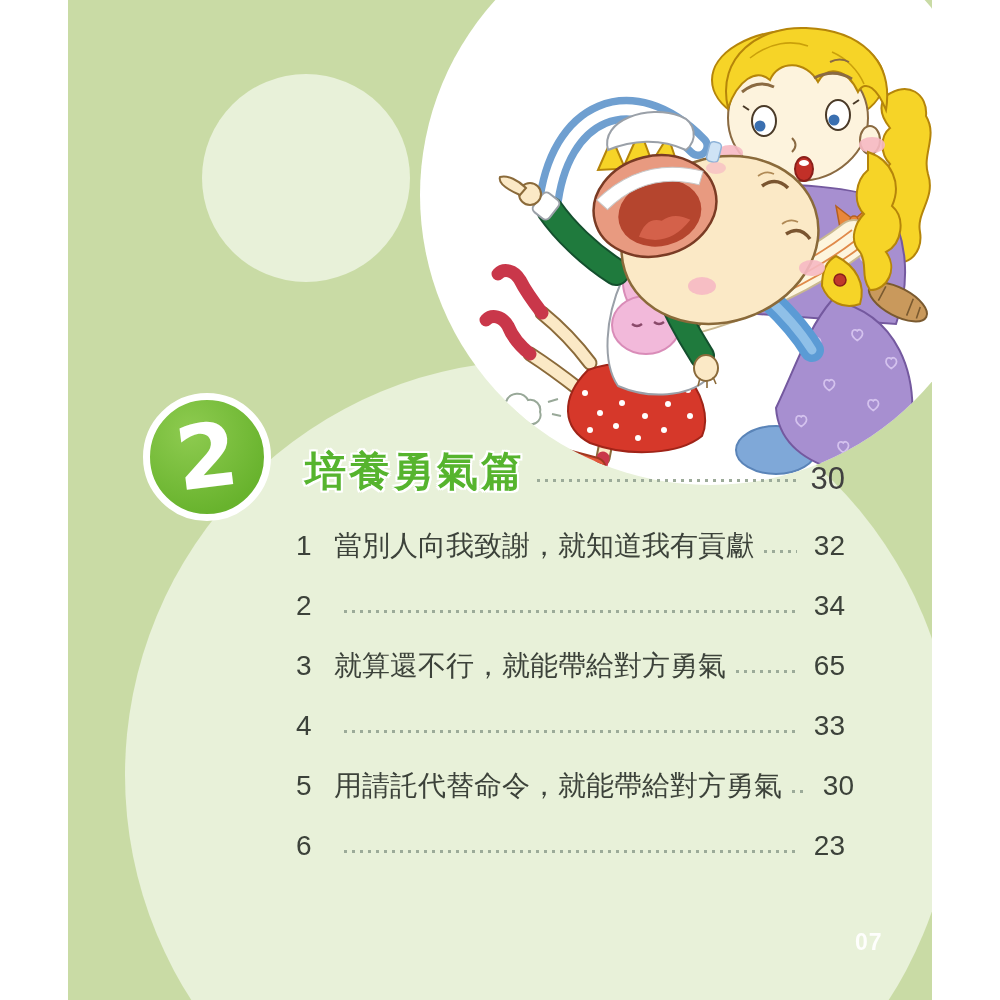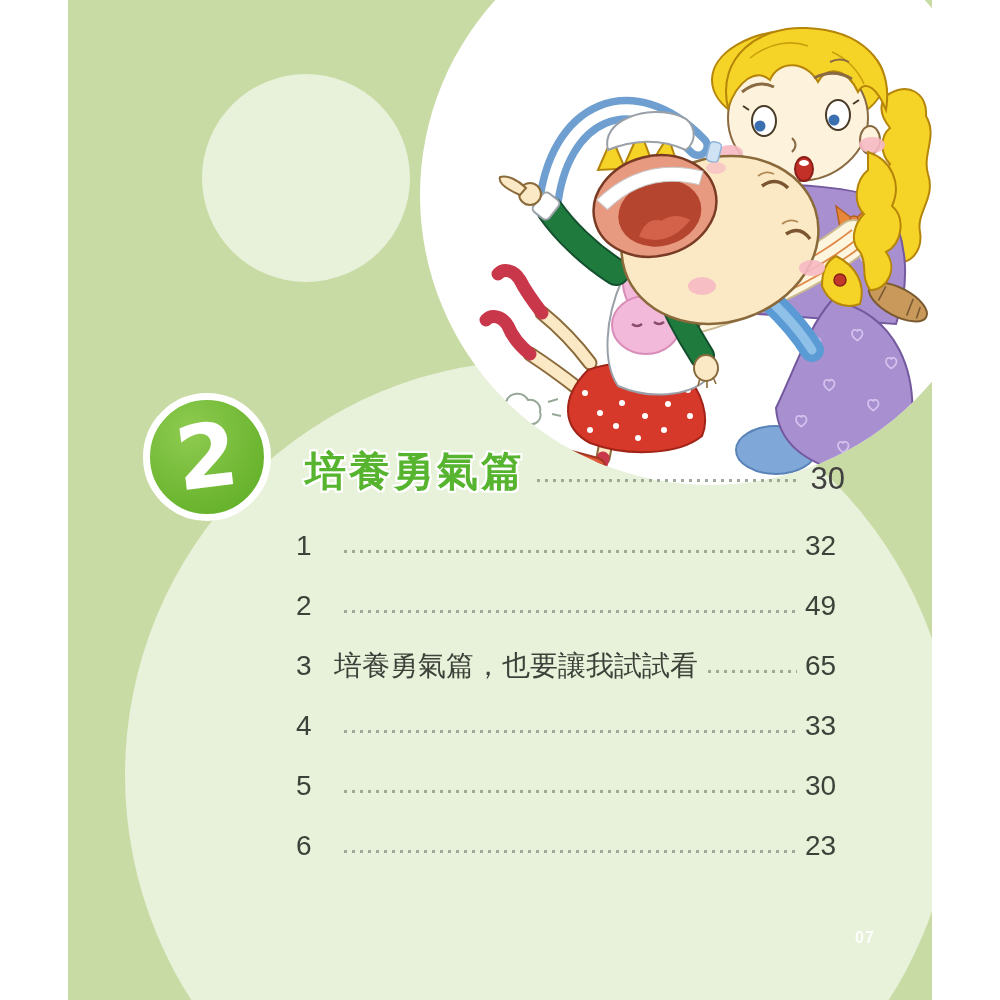--- a/index.html
+++ b/index.html
@@ -48,24 +48,24 @@
   .title-page { font-size:31px; color:#404040; line-height:1.05; }
 
   .toc { position:absolute; left:228px; top:517px; width:549px; }
   .toc-row {
     display:flex; align-items:flex-end; height:45px; margin-bottom:15px;
     font-size:28px; color:#3c423a; line-height:1.1;
   }
   .toc-row .leader { margin:0 8px 9px 10px; }
   .toc-num { width:38px; flex:0 0 auto; }
   .toc-title { white-space:nowrap; flex:0 0 auto; }
-  .toc-page { flex:0 0 auto; min-width:40px; }
+  .toc-page { flex:0 0 auto; min-width:40px; text-align:right; }
 
   .folio {
-    position:absolute; left:787px; top:929px; font-size:16px; font-weight:bold;
+    position:absolute; left:787px; top:929px; font-size:23px; font-weight:bold;
     color:rgba(255,255,255,0.92); letter-spacing:1px;
   }
 </style>
 </head>
 <body>
 
 <div class="page">
 
   <div class="bgcircle c-light c-tl"></div>
   <div class="bgcircle c-light c-bottom"></div>
@@ -250,45 +250,47 @@
 
   <div class="title-row">
     <span class="section-title">培養勇氣篇</span>
     <span class="leader"></span>
     <span class="title-page">30</span>
   </div>
 
   <div class="toc">
   <div class="toc-row">
     <span class="toc-num">1</span>
+    <span class="toc-title">當別人向我致謝，就知道我有貢獻</span>
     <span class="leader"></span>
     <span class="toc-page">32</span>
   </div>
 
   <div class="toc-row">
     <span class="toc-num">2</span>
     <span class="leader"></span>
-    <span class="toc-page">49</span>
+    <span class="toc-page">34</span>
   </div>
 
   <div class="toc-row">
     <span class="toc-num">3</span>
-    <span class="toc-title">培養勇氣篇，也要讓我試試看</span>
+    <span class="toc-title">就算還不行，就能帶給對方勇氣</span>
     <span class="leader"></span>
     <span class="toc-page">65</span>
   </div>
 
   <div class="toc-row">
     <span class="toc-num">4</span>
     <span class="leader"></span>
     <span class="toc-page">33</span>
   </div>
 
   <div class="toc-row">
     <span class="toc-num">5</span>
+    <span class="toc-title">用請託代替命令，就能帶給對方勇氣</span>
     <span class="leader"></span>
     <span class="toc-page">30</span>
   </div>
 
   <div class="toc-row">
     <span class="toc-num">6</span>
     <span class="leader"></span>
     <span class="toc-page">23</span>
   </div>
 </div>

